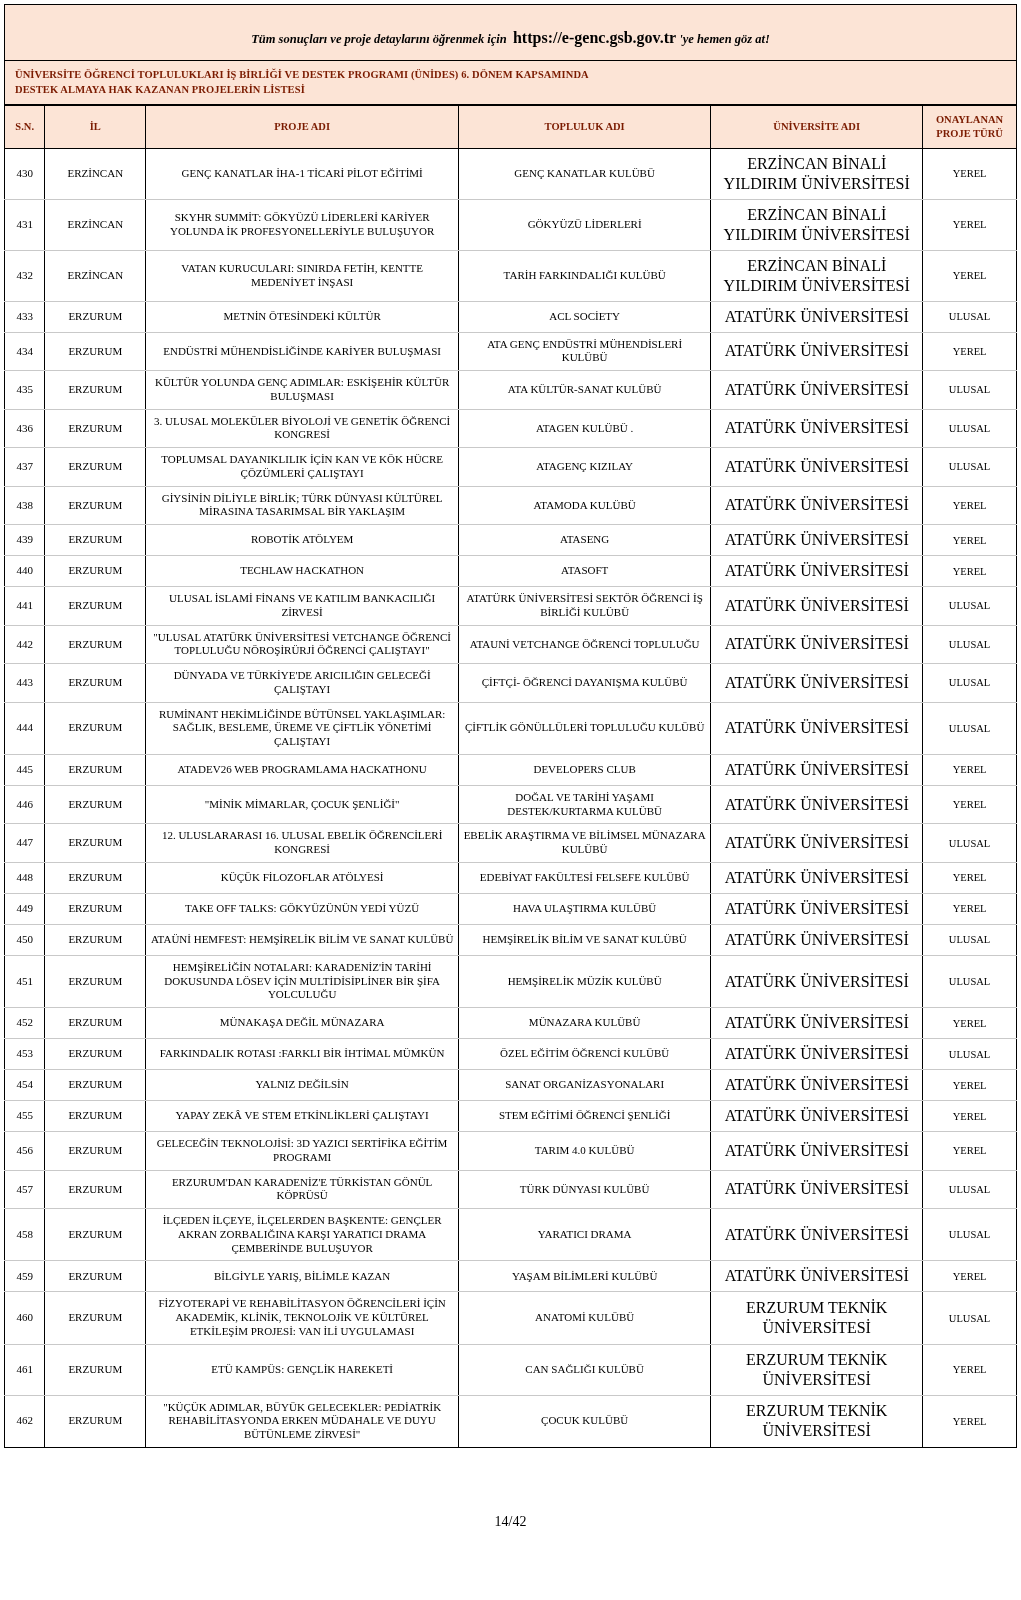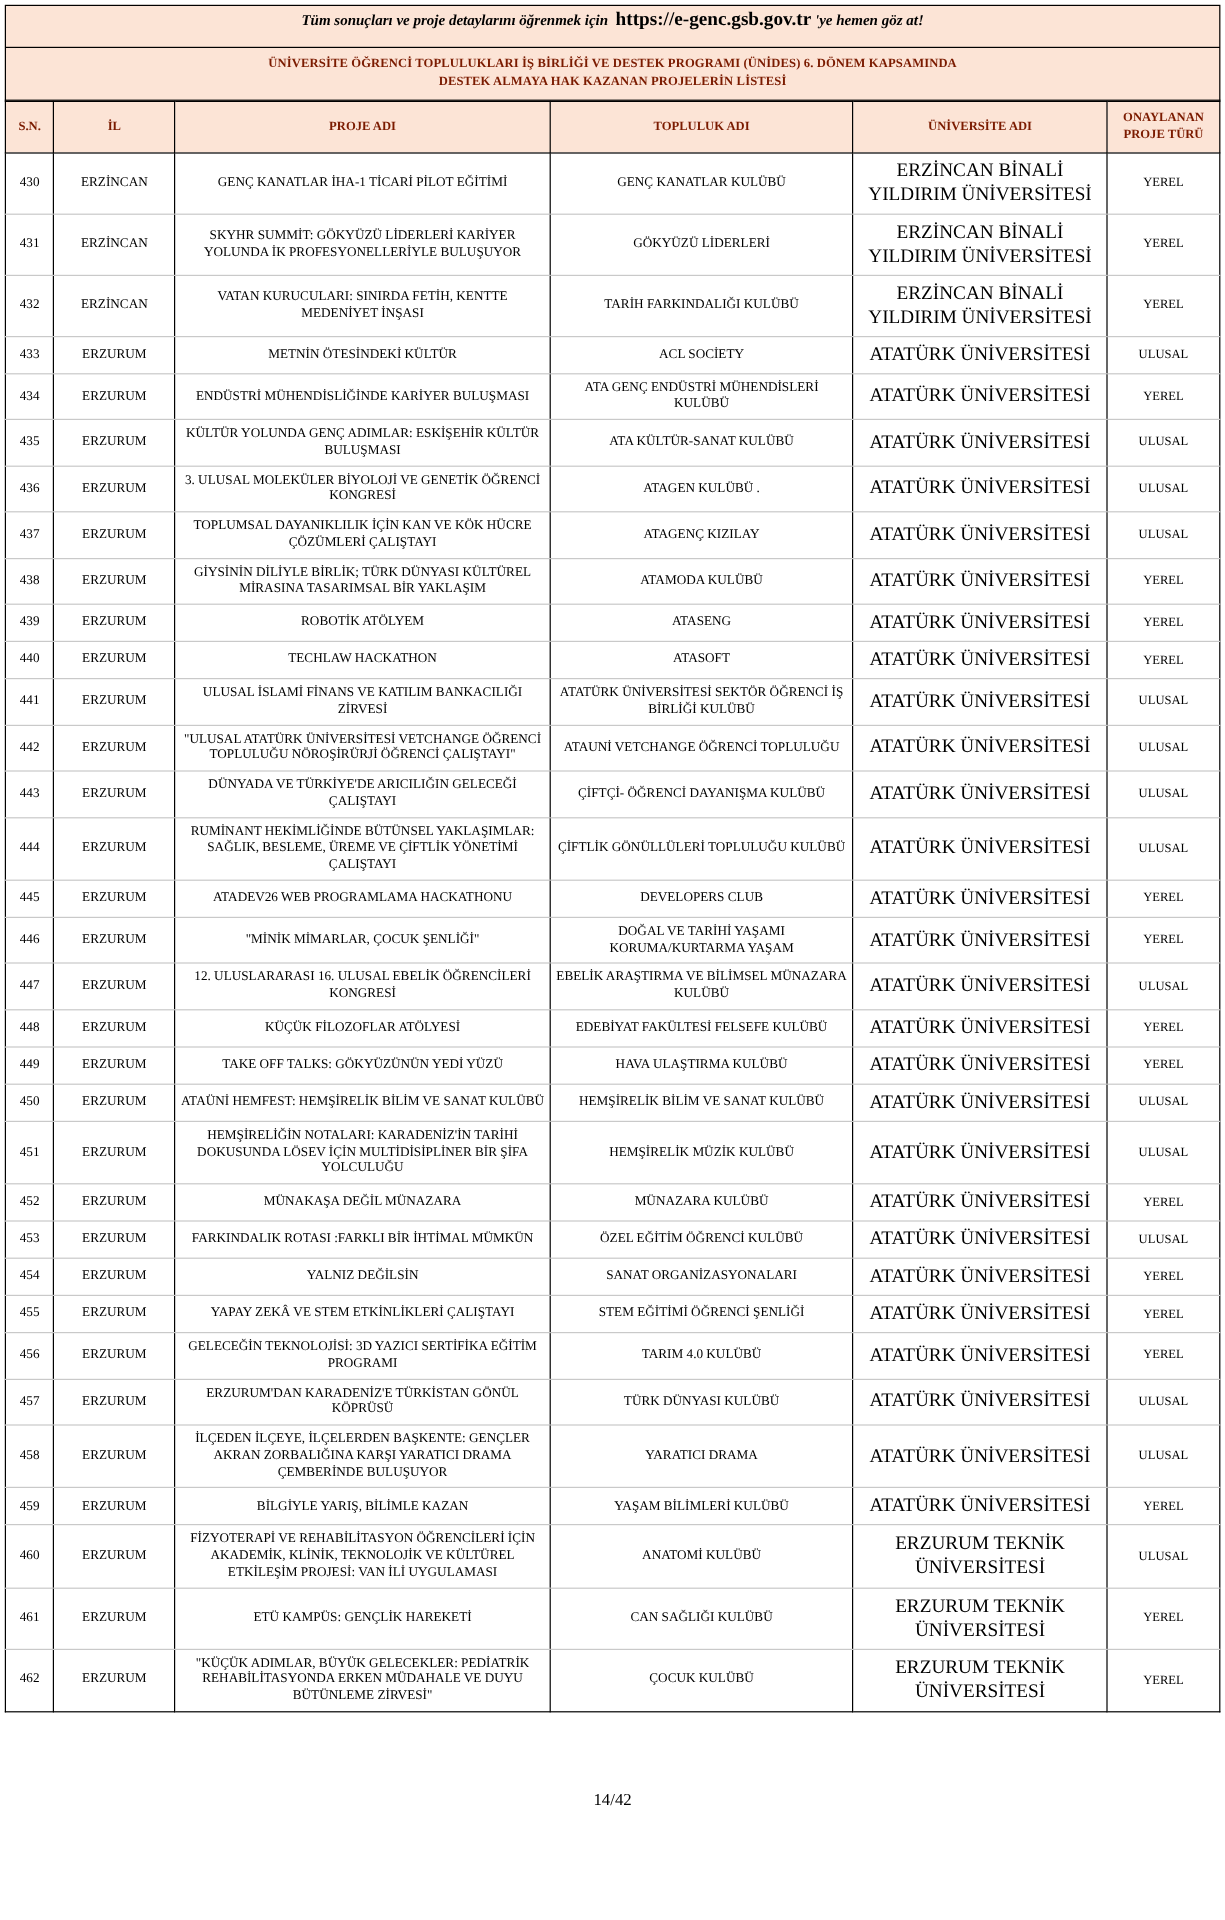--- a/index.html
+++ b/index.html
@@ -16,21 +16,21 @@
     position: relative;
     width: 1021px;
     min-height: 1600px;
     padding: 0;
   }
   
   .banner {
     border: 1px solid #000;
     background: #fce4d6;
     margin: 4px 4px 0 4px;
-    padding: 0 10px 10px 10px;
+    padding: 21px 10px 10px 10px;
     text-align: center;
   }
   .banner-line {
     font-style: italic;
     font-weight: bold;
     font-size: 12.5px;
     line-height: 1.5;
     white-space: nowrap;
   }
   .banner-line .big {
@@ -43,21 +43,20 @@
     font-weight: bold;
   }
   
   .title-block {
     border-left: 1px solid #000;
     border-right: 1px solid #000;
     border-bottom: 1px solid #000;
     background: #fce4d6;
     margin: 0 4px;
     padding: 6px 10px 7px 10px;
-    text-align: center;
   }
   .title-line {
     font-weight: bold;
     font-size: 10.5px;
     color: #7b1b00;
     line-height: 1.45;
     letter-spacing: .1px;
   }
   
   table.grid {
@@ -273,21 +272,21 @@
           <td class="il">ERZURUM</td>
           <td class="proje">ATADEV26 WEB PROGRAMLAMA HACKATHONU</td>
           <td class="topluluk">DEVELOPERS CLUB</td>
           <td class="uni">ATATÜRK ÜNİVERSİTESİ</td>
           <td class="tur">YEREL</td>
         </tr>
         <tr>
           <td class="sn">446</td>
           <td class="il">ERZURUM</td>
           <td class="proje">"MİNİK MİMARLAR, ÇOCUK ŞENLİĞİ"</td>
-          <td class="topluluk">DOĞAL VE TARİHİ YAŞAMI KORUMA/KURTARMA YAŞAM</td>
+          <td class="topluluk">DOĞAL VE TARİHİ YAŞAMI DESTEK/KURTARMA KULÜBÜ</td>
           <td class="uni">ATATÜRK ÜNİVERSİTESİ</td>
           <td class="tur">YEREL</td>
         </tr>
         <tr>
           <td class="sn">447</td>
           <td class="il">ERZURUM</td>
           <td class="proje">12. ULUSLARARASI 16. ULUSAL EBELİK ÖĞRENCİLERİ KONGRESİ</td>
           <td class="topluluk">EBELİK ARAŞTIRMA VE BİLİMSEL MÜNAZARA KULÜBÜ</td>
           <td class="uni">ATATÜRK ÜNİVERSİTESİ</td>
           <td class="tur">ULUSAL</td>

